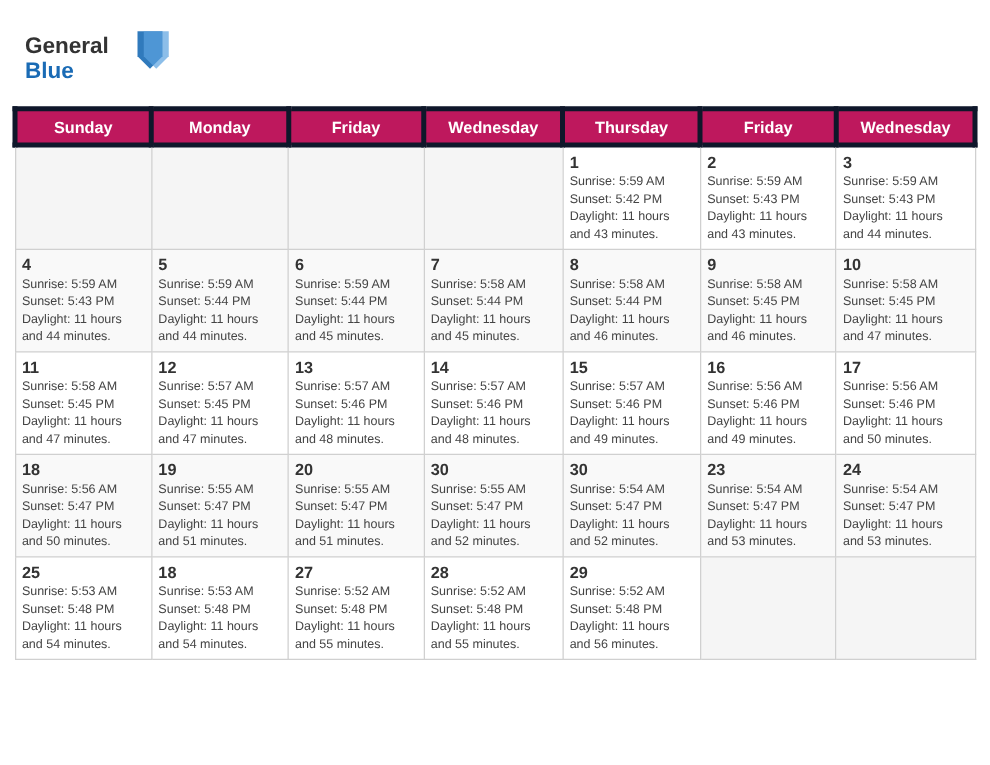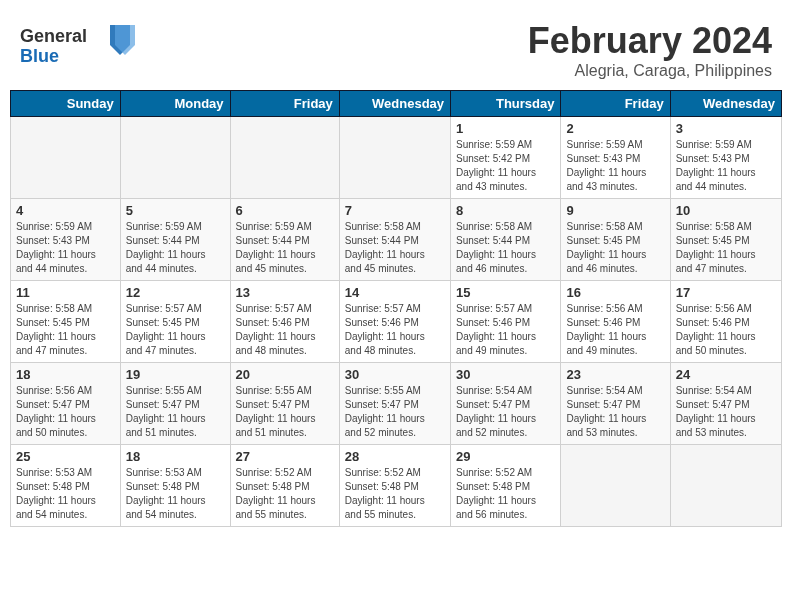--- a/index.html
+++ b/index.html
@@ -6,21 +6,21 @@
     body {
       font-family: Arial, sans-serif;
       background: #fff;
       width: 792px;
       min-height: 612px;
       padding: 10px;
     }
     .header {
       display: flex;
       justify-content: space-between;
-      align-items: flex-start;
+      align-items: flex-end;
       padding: 10px 10px 5px 10px;
     }
     .logo {
       display: flex;
       align-items: center;
     }
     .title-block {
       text-align: right;
     }
     .calendar-title {
@@ -31,27 +31,27 @@
     .calendar-subtitle {
       font-size: 16px;
       color: #555;
     }
     table {
       width: 100%;
       border-collapse: collapse;
       margin-top: 5px;
     }
     thead tr th {
-      background-color: #0369a1;
+      background-color: #be185d;
       color: #fff;
       font-size: 13px;
       font-weight: bold;
       padding: 5px 6px;
-      text-align: right;
-      border: 1px solid #0f172a;
+      text-align: center;
+      border: 4px solid #0f172a;
     }
     tbody tr td {
       vertical-align: top;
       border: 1px solid #d0d0d0;
       padding: 4px 5px;
       font-size: 10.5px;
       color: #333;
       width: 113px;
       height: 80px;
       background: #fff;
@@ -83,24 +83,20 @@
     <div>
       <svg width="120" height="50" viewBox="0 0 120 50">
 
         <text x="0" y="22" font-family="Arial" font-size="18" font-weight="bold" fill="#333">General</text>
         <text x="0" y="42" font-family="Arial" font-size="18" font-weight="bold" fill="#1a6bb5">Blue</text>
 
         <polygon points="90,5 110,5 110,25 100,35 90,25" fill="#1a6bb5" opacity="0.9"></polygon>
         <polygon points="95,5 115,5 115,25 105,35 95,25" fill="#5ba3e0" opacity="0.7"></polygon>
       </svg>
     </div>
-  </div>
-  <div class="title-block">
-    <div class="calendar-title">February 2024</div>
-    <div class="calendar-subtitle">Alegria, Caraga, Philippines</div>
   </div>
 </div>
 
 <table>
   <thead>
     <tr id="header-row">
     <th>Sunday</th>
         <th>Monday</th>
         <th>Friday</th>
         <th>Wednesday</th>

